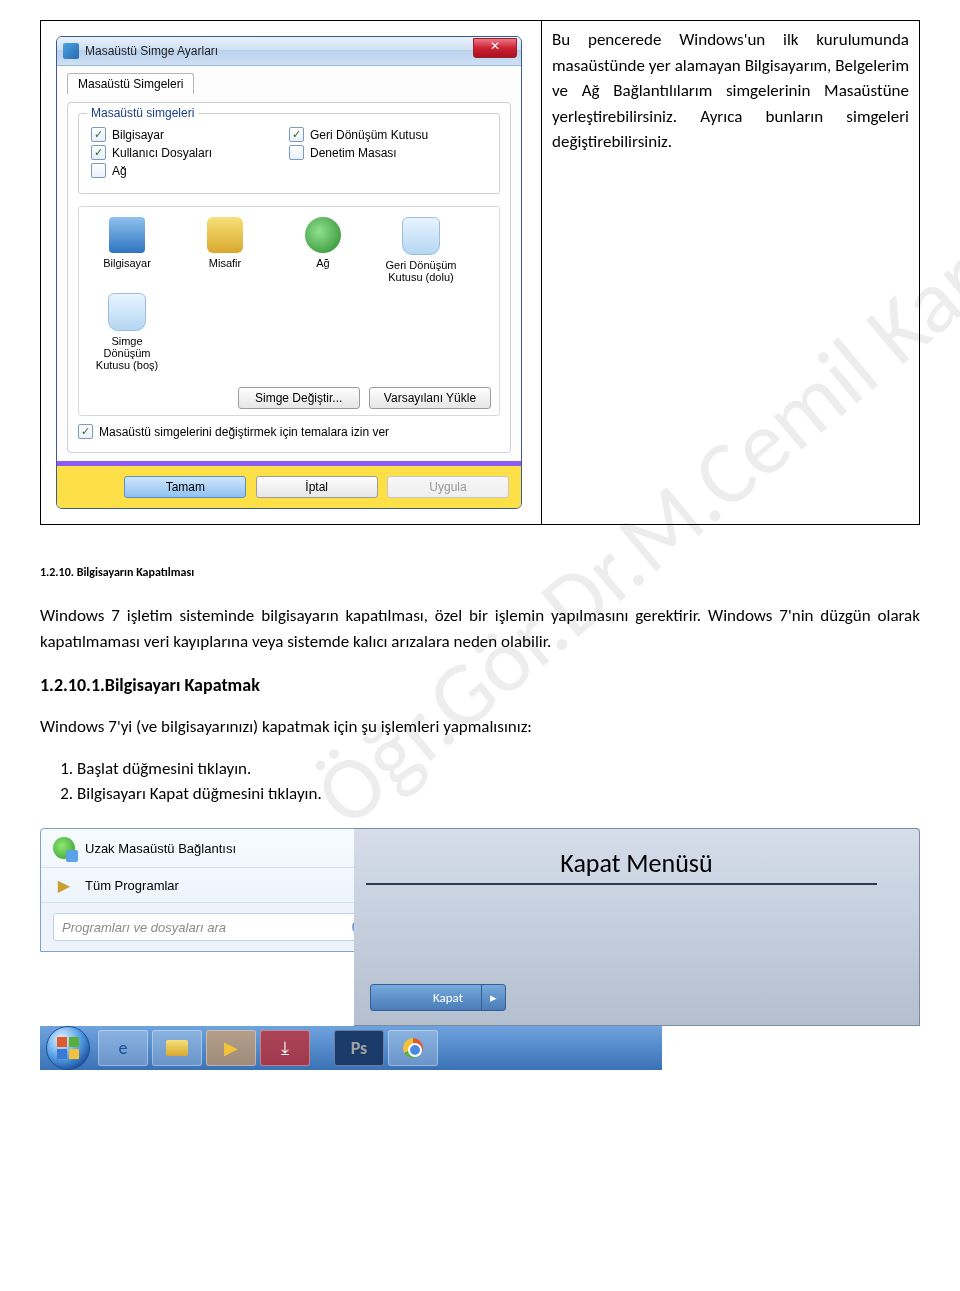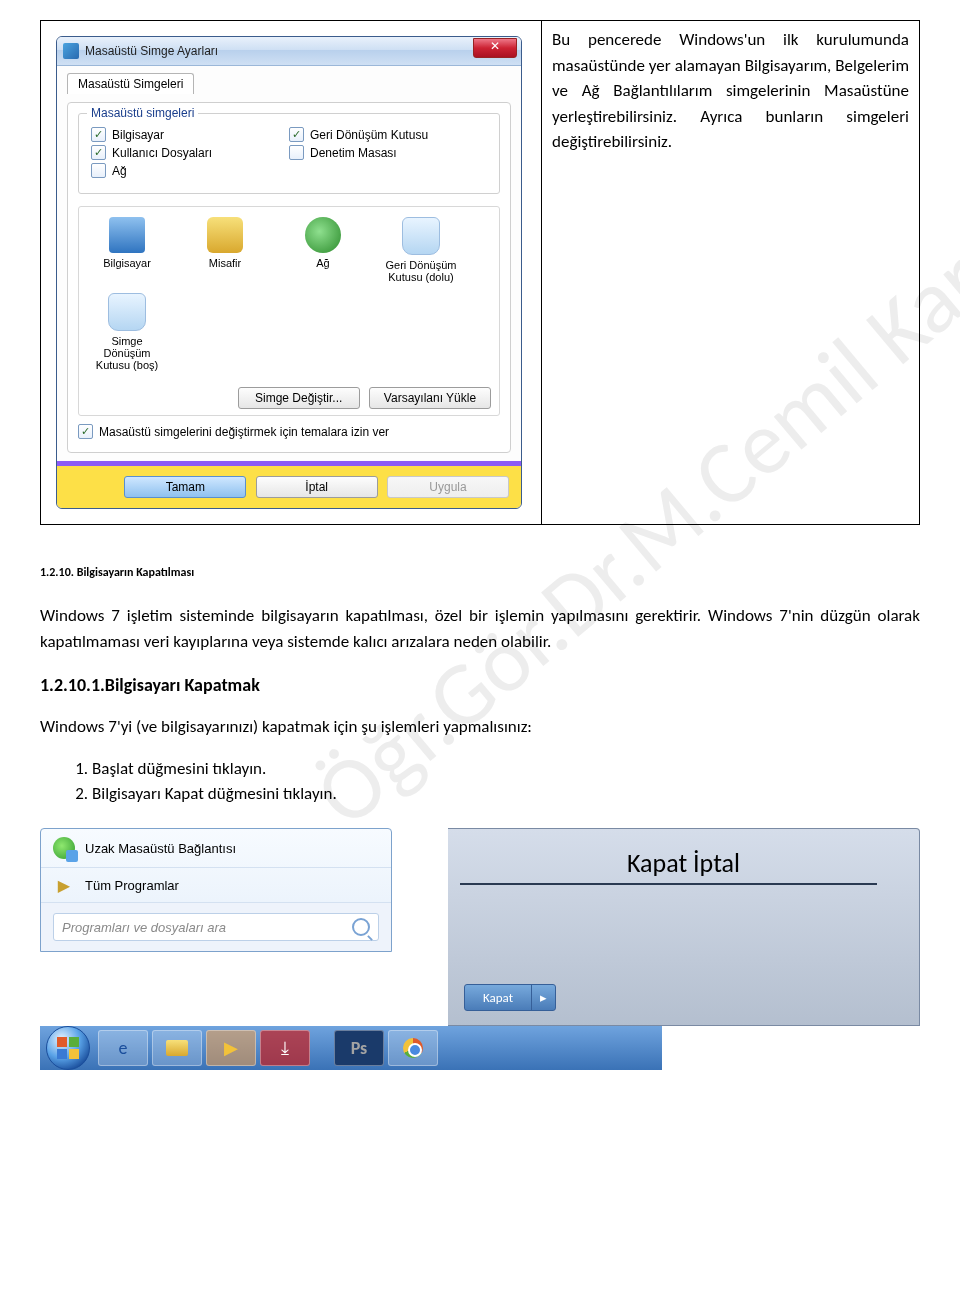--- a/index.html
+++ b/index.html
@@ -182,21 +182,21 @@
     border-top:5px solid #8b5cf6;
     text-align:right;
   }
 
   
   .content { position:relative; z-index:1; }
   h2 { font-size:12px; margin: 40px 0 24px 0; }
   h3 { font-size:18px; margin: 8px 0 18px 0; }
   p.body { font-size:17px; line-height:1.55; text-align:justify; margin:4px 0 18px 0; }
   ol.steps { font-size:17px; margin:0 0 24px 34px; padding:0; }
-  ol.steps li { margin:4px 18px; }
+  ol.steps li { margin:4px 3px; }
 
   
   .startmenu-wrap {
     display:flex;
     align-items:flex-start;
   }
   .startmenu {
     width: 350px;
     background: linear-gradient(#f7fbff,#e5effa);
     border:1px solid #7da2cc;
@@ -293,20 +293,21 @@
   .kapat-btn {
     position:absolute;
     left:16px; bottom:14px;
     display:flex;
     background:linear-gradient(#77a9dc,#4a7cb8);
     border:1px solid #365f98;
     border-radius:3px;
     overflow:hidden;
     font-size:13px;
     color:#fff;
+    padding-left:44px;
   }
   .kapat-btn .lbl { padding:5px 18px; }
   .kapat-btn .arr { padding:5px 8px; border-left:1px solid #365f98; }
 </style>
 </head>
 <body>
 
 <div class="page">
   <div class="watermark">Öğr.Gör.Dr.M.Cemil Karacadağ</div>
 
@@ -389,40 +390,40 @@
     <p class="body">Windows 7 işletim sisteminde bilgisayarın kapatılması, özel bir işlemin yapılmasını gerektirir. Windows 7'nin düzgün olarak kapatılmaması veri kayıplarına veya sistemde kalıcı arızalara neden olabilir.</p>
     <h3>1.2.10.1.Bilgisayarı Kapatmak</h3>
     <p class="body">Windows 7'yi (ve bilgisayarınızı) kapatmak için şu işlemleri yapmalısınız:</p>
     <ol class="steps">
       <li>Başlat düğmesini tıklayın.</li>
       <li>Bilgisayarı Kapat düğmesini tıklayın.</li>
     </ol>
 
     <div>
       <div class="startmenu-wrap">
-        <div style="width:408px;">
+        <div style="width:314px;">
           <div class="startmenu">
             <div class="sm-row">
               <div class="sm-icon sm-rdp"></div>
               <span>Uzak Masaüstü Bağlantısı</span>
             </div>
             <div class="sm-row">
               <div class="sm-arrow">▶</div>
               <span>Tüm Programlar</span>
             </div>
             <div class="sm-search">
               <div class="box">
                 <span>Programları ve dosyaları ara</span>
                 <span class="mag"></span>
               </div>
             </div>
           </div>
         </div>
         <div class="right-panel">
-          <div class="kapat-title">Kapat İptal</div>
+          <div class="kapat-title">Kapat Menüsü</div>
           <div class="kapat-title-underline"></div>
           <div class="kapat-btn">
             <span class="lbl">Kapat</span>
             <span class="arr">▸</span>
           </div>
         </div>
       </div>
       <div class="taskbar" style="width:610px;">
         <div class="tb-orb"></div>
         <div class="tb-item" style="color:#1a4e9c;">e</div>

